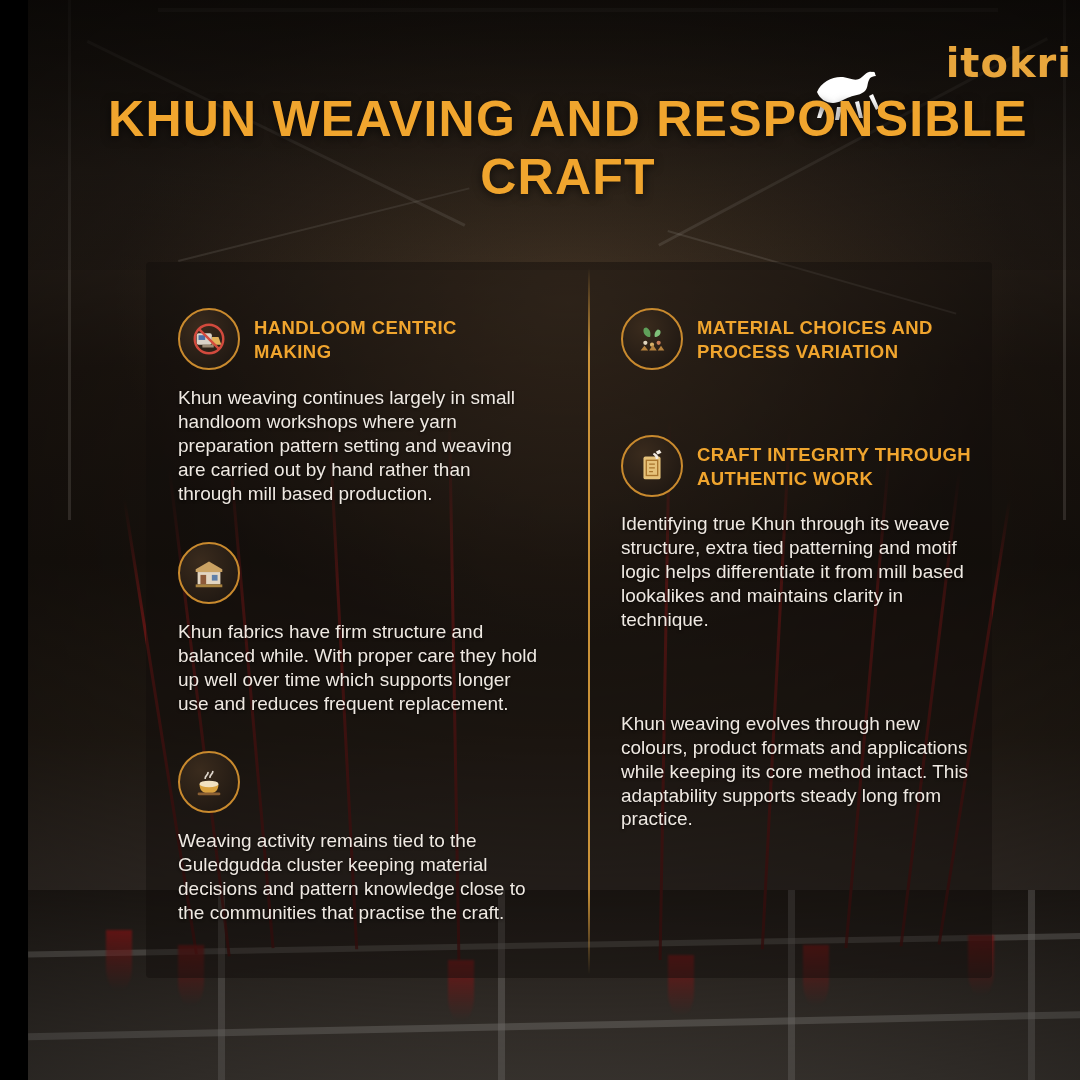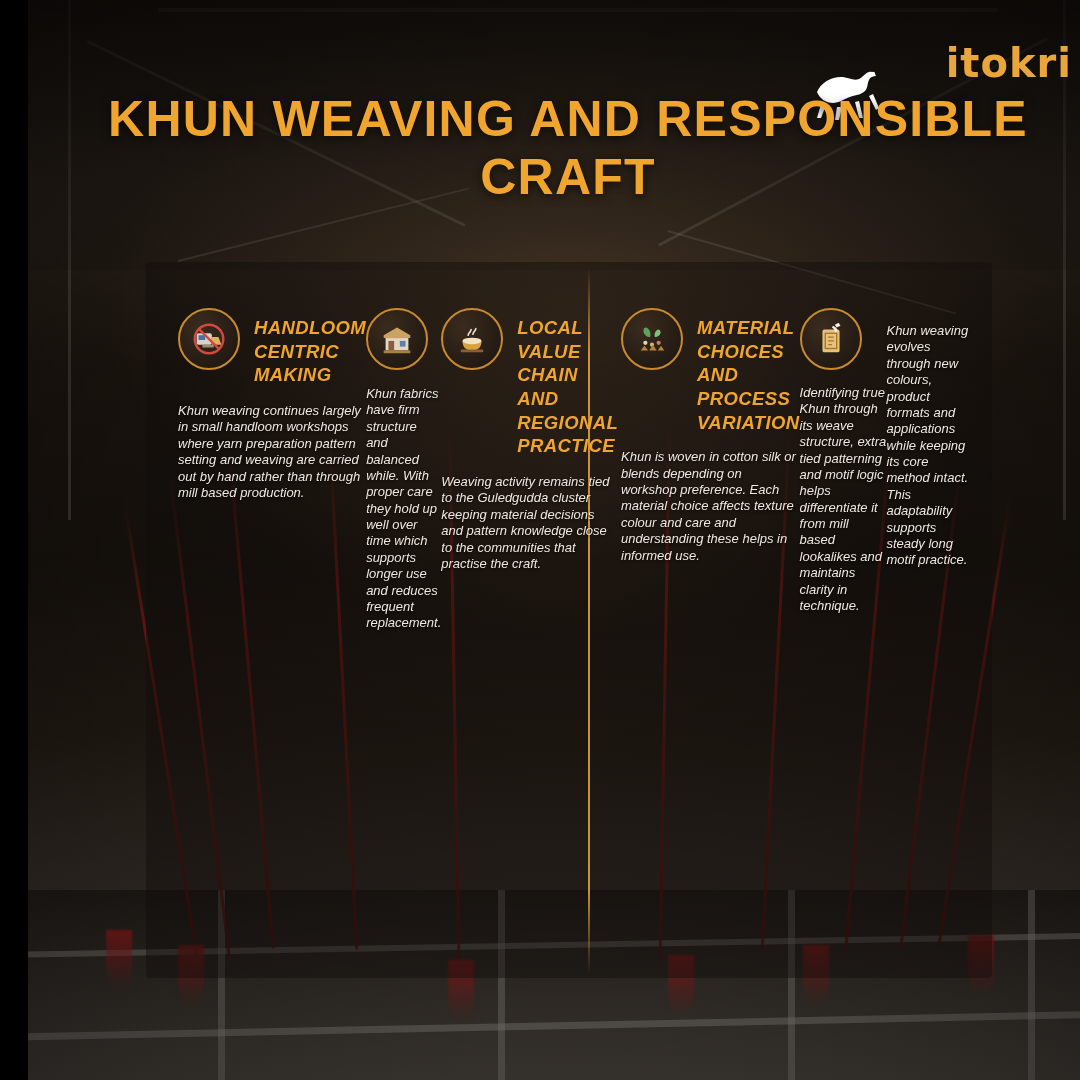--- a/index.html
+++ b/index.html
@@ -146,24 +146,23 @@
     top: 262px;
     width: 846px;
     height: 716px;
     display: flex;
   }
   .col {
     width: 50%;
     box-sizing: border-box;
     padding: 46px 30px 0 32px;
     display: flex;
-    flex-direction: row;
-    font-style: italic;
-  }
-  .col.right { padding-left: 52px; padding-right: 18px; }
+    flex-direction: column;
+  }
+  .col.right { padding-left: 52px; padding-right: 18px; gap: 29px; }
 
   .item { margin-bottom: 36px; }
   .item-head {
     display: flex;
     align-items: flex-start;
     gap: 14px;
   }
   .badge {
     flex: 0 0 auto;
     width: 58px;
@@ -181,21 +180,21 @@
     color: #f0a52e;
     font-weight: bold;
     font-size: 18.5px;
     line-height: 1.28;
     letter-spacing: 0.4px;
     padding-top: 8px;
     text-transform: uppercase;
   }
   .item-body {
     color: #efe9e2;
-    font-size: 13px;
+    font-size: 19px;
     line-height: 1.26;
     margin-top: 16px;
     text-shadow: 0 1px 3px rgba(0,0,0,0.7);
   }
   .col.right .item-body { margin-top: 15px; }
 </style>
 </head>
 <body>
 
 <div class="poster">
@@ -294,21 +293,20 @@
       <div class="item">
         <div class="item-head">
           <div class="badge">
             <svg viewBox="0 0 40 40" width="38" height="38" aria-hidden="true">
               <path d="M10 22h20c0 7-4 10-10 10s-10-3-10-10z" fill="#d9a23f"></path>
               <ellipse cx="20" cy="22" rx="10" ry="3.4" fill="#f1e2c2"></ellipse>
               <path d="M16 16c0-3 3-3 3-6M21 15c0-3 3-3 3-6" stroke="#ded6cc" stroke-width="1.8" fill="none" stroke-linecap="round"></path>
               <rect x="8" y="31" width="24" height="3" rx="1.5" fill="#8a5f33"></rect>
             </svg>
           </div>
-          <div class="item-title">LOCAL VALUE CHAIN AND REGIONAL PRACTICE</div>
         </div>
         <div class="item-body">Weaving activity remains tied to the Guledgudda cluster keeping material decisions and pattern knowledge close to the communities that practise the craft.</div>
       </div>
 
     </div>
 
     <div class="col right">
 
       <div class="item">
         <div class="item-head">
@@ -317,37 +315,37 @@
               <path d="M14 8c4 2 5 6 4 10-4 0-7-3-7-7 0-2 1-3 3-3z" fill="#5fa05a"></path>
               <path d="M26 10c-3 2-4 5-3 8 3 0 6-2 6-5 0-2-1-3-3-3z" fill="#7fc07a"></path>
               <circle cx="13" cy="24" r="2.2" fill="#e0d6c0"></circle>
               <circle cx="20" cy="26" r="2.2" fill="#d8b26a"></circle>
               <circle cx="27" cy="24" r="2.2" fill="#c97f58"></circle>
               <path d="M8 32h8l-4-5zM17 32h8l-4-6zM26 32h7l-3.5-5z" fill="#b5823e"></path>
             </svg>
           </div>
           <div class="item-title">MATERIAL CHOICES AND PROCESS VARIATION</div>
         </div>
-        <div class="item-body">Khun is woven in cotton silk or blends depending on workshop preference. Each material choice affects texture colour and care and understanding these helps in informed use.</div>
       </div>
 
       <div class="item">
         <div class="item-head">
           <div class="badge">
             <svg viewBox="0 0 40 40" width="38" height="38" aria-hidden="true">
               <rect x="11" y="10" width="18" height="24" rx="2" fill="#e6c27a"></rect>
               <rect x="14" y="14" width="12" height="16" fill="none" stroke="#a8742c" stroke-width="1.4"></rect>
               <path d="M17 18h6M17 22h6M17 26h4" stroke="#a8742c" stroke-width="1.3"></path>
               <path d="M22 6c3 1 5 3 5 6l-3 1c0-2-1-4-3-5z" fill="#f3ece2"></path>
               <path d="M24 5l4-2 2 3-4 2z" fill="#f3ece2"></path>
             </svg>
           </div>
+          <div class="item-title">CRAFT INTEGRITY THROUGH AUTHENTIC WORK</div>
         </div>
         <div class="item-body">Identifying true Khun through its weave structure, extra tied patterning and motif logic helps differentiate it from mill based lookalikes and maintains clarity in technique.</div>
       </div>
 
       <div class="item">
-        <div class="item-body">Khun weaving evolves through new colours, product formats and applications while keeping its core method intact. This adaptability supports steady long motif practice.</div>
+        <div class="item-body">Khun weaving evolves through new colours, product formats and applications while keeping its core method intact. This adaptability supports steady long from practice.</div>
       </div>
 
     </div>
   </div>
 </div>
 
 </body></html>

